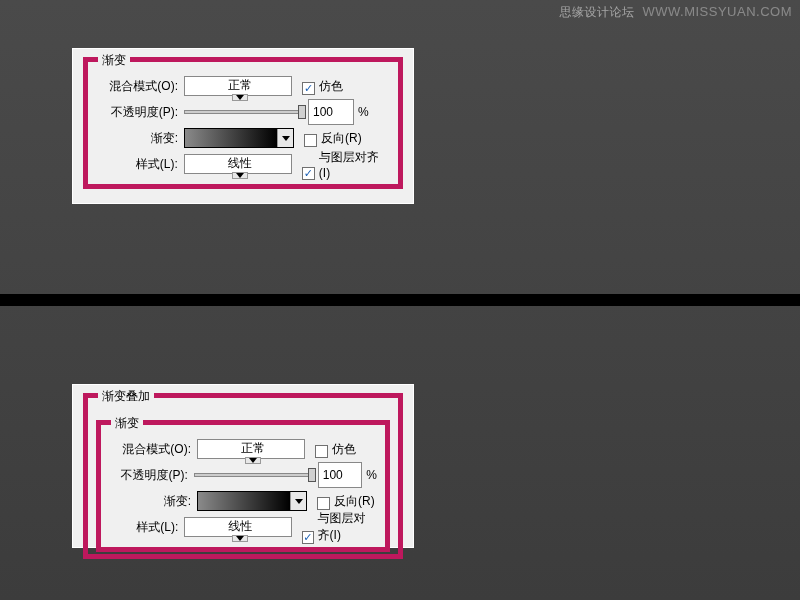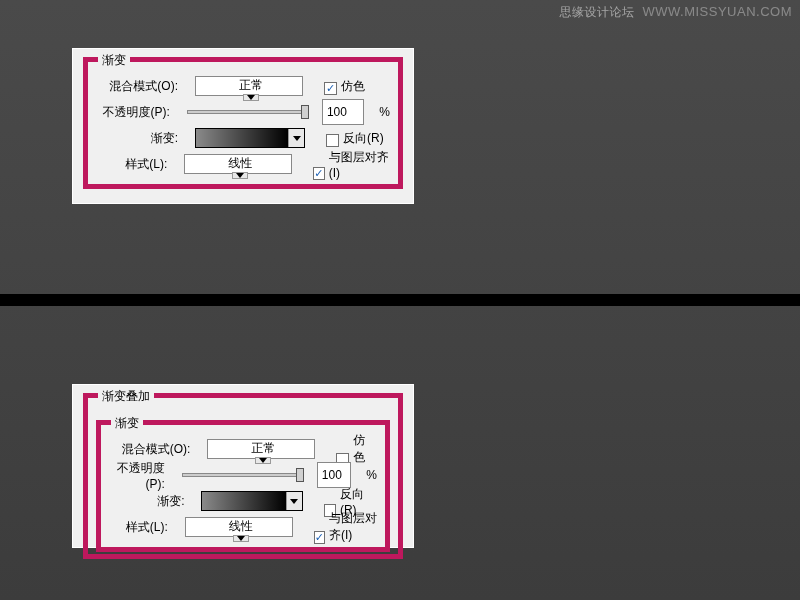--- a/index.html
+++ b/index.html
@@ -47,21 +47,20 @@
     top: -9px; left: 10px;
     background: #f0f0f0;
     padding: 0 4px;
     line-height: 14px;
   }
   .row {
     display: flex;
     align-items: center;
     height: 24px;
     margin-bottom: 2px;
-    gap: 11px;
   }
   .row .label {
     width: 88px;
     text-align: right;
     padding-right: 6px;
   }
   .dropdown {
     background: #fff;
     border: 1px solid #888;
     height: 20px;

